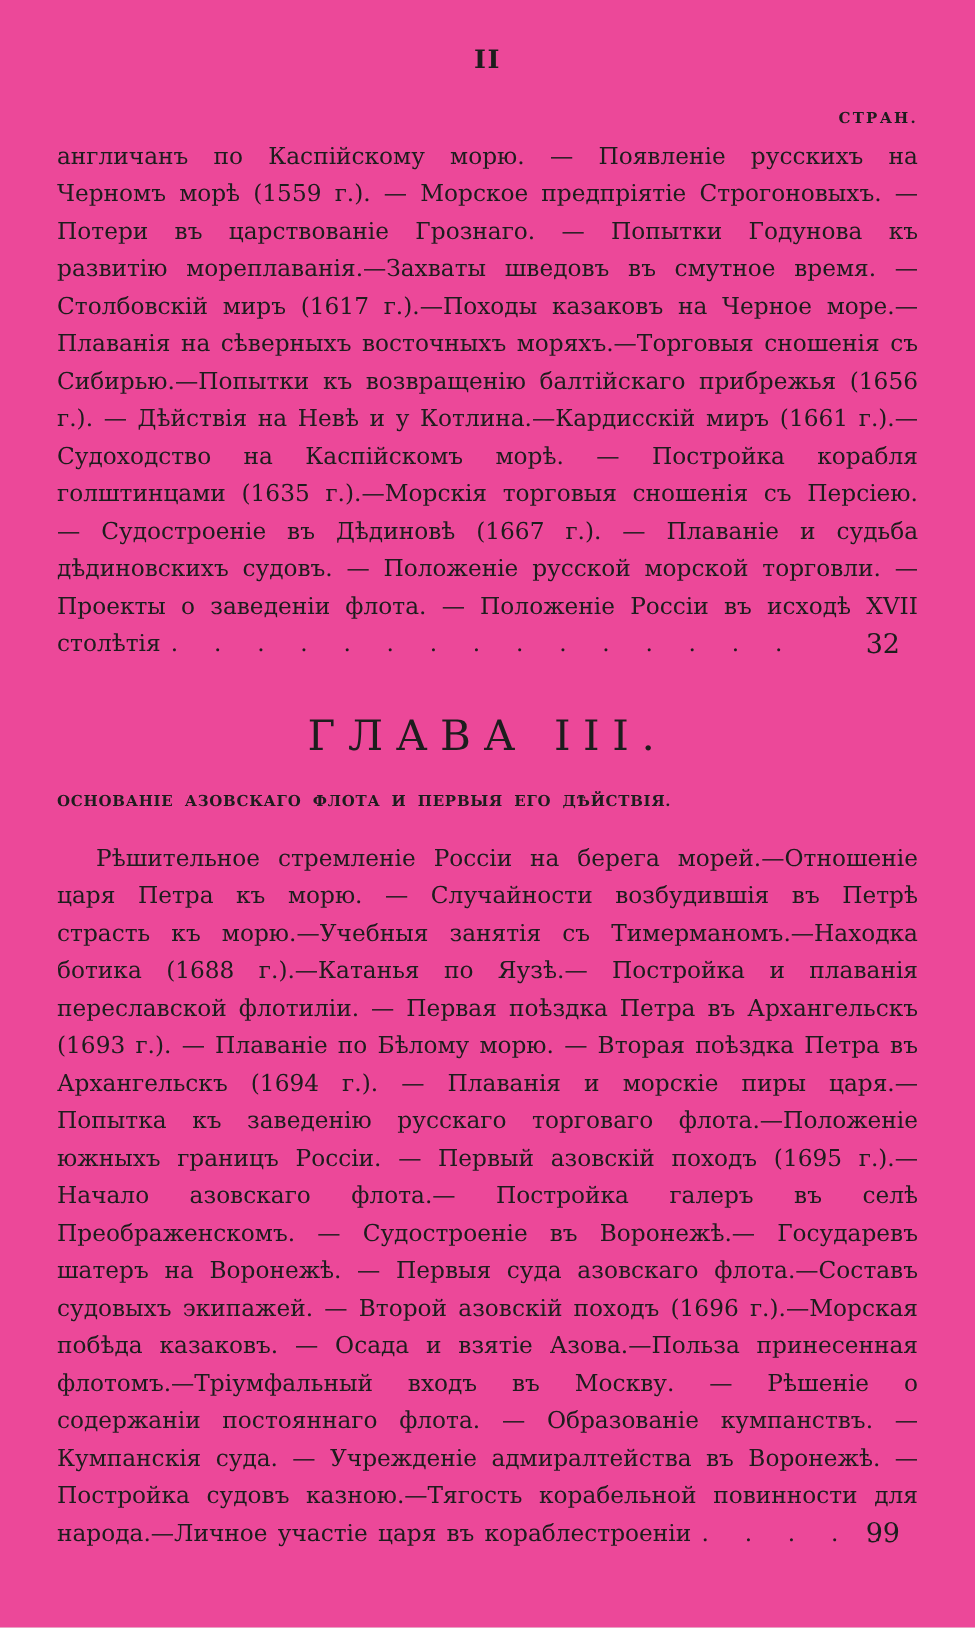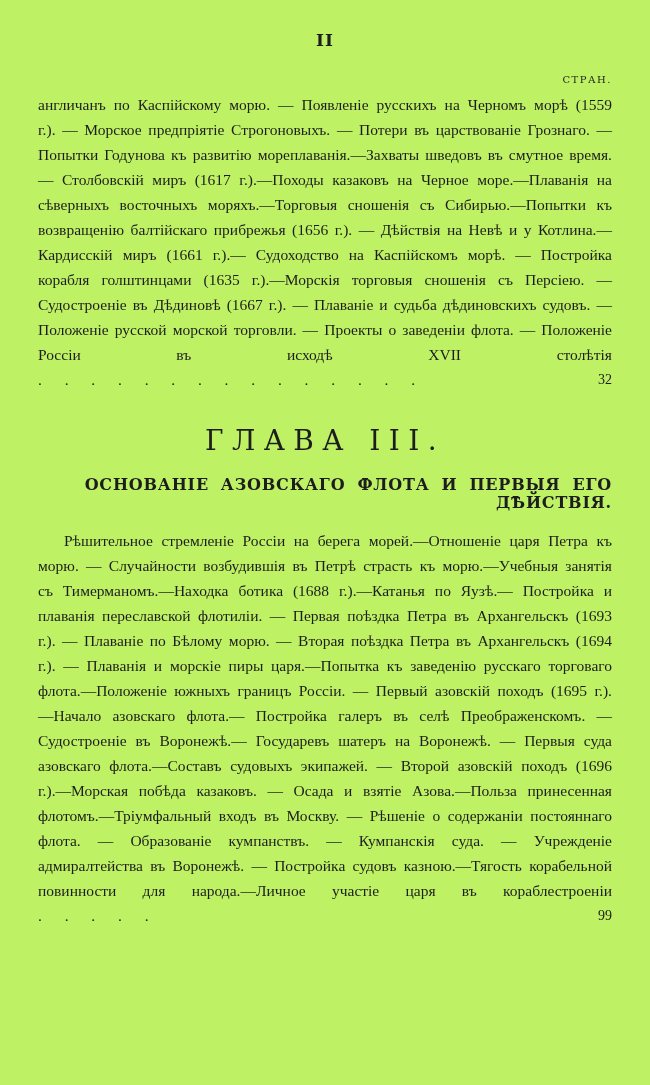--- a/index.html
+++ b/index.html
@@ -2,76 +2,75 @@
 <html><head>
 <meta charset="utf-8">
 <style>
   * { box-sizing: border-box; }
   html, body { margin: 0; padding: 0; background: #e8e8e6; }
   .page {
     position: relative;
     width: 650px;
     height: 1085px;
     margin: 0 auto;
-    background: #bef264;
+    background: #ec4899;
     color: #1d1d1d;
     font-family: "DejaVu Serif", "Liberation Serif", serif;
     overflow: hidden;
   }
   .folio {
     position: absolute;
     top: 30px; left: 0; width: 100%;
     text-align: center;
     font-size: 17px;
     font-weight: bold;
     letter-spacing: 1px;
   }
   .column-header {
     position: absolute;
     top: 74px; right: 38px;
     font-size: 10px;
-    font-weight: normal;
+    font-weight: bold;
     letter-spacing: 1.5px;
   }
   .content {
     position: absolute;
     left: 38px; top: 92px;
     width: 574px;
   }
   .toc-para {
     position: relative;
     margin: 0;
     font-size: 15.5px;
     line-height: 25px;
     text-align: justify;
     word-spacing: 0.12em;
-    font-family: Liberation Serif, serif;
   }
   .toc-para.indent { text-indent: 26px; margin-top: 16px; }
   .leader {
     letter-spacing: 0.55em;
     white-space: nowrap;
   }
   .pageref {
     position: absolute;
-    right: 0; bottom: 0;
-    font-size: 14px;
+    right: 12px; bottom: 0;
+    font-size: 18px;
     line-height: 25px;
   }
   .chapter-heading {
     margin: 32px 0 0 0;
     text-align: center;
     font-size: 28px;
     font-weight: normal;
     letter-spacing: 0.30em;
   }
   .chapter-subtitle {
     margin: 19px 0 13px 0;
-    text-align: right;
-    font-size: 16px;
+    text-align: left;
+    font-size: 10px;
     font-weight: bold;
     letter-spacing: 0.05em;
     word-spacing: 0.35em;
     line-height: 18px;
   }
 </style>
 </head>
 <body>
 
 <div class="page">

